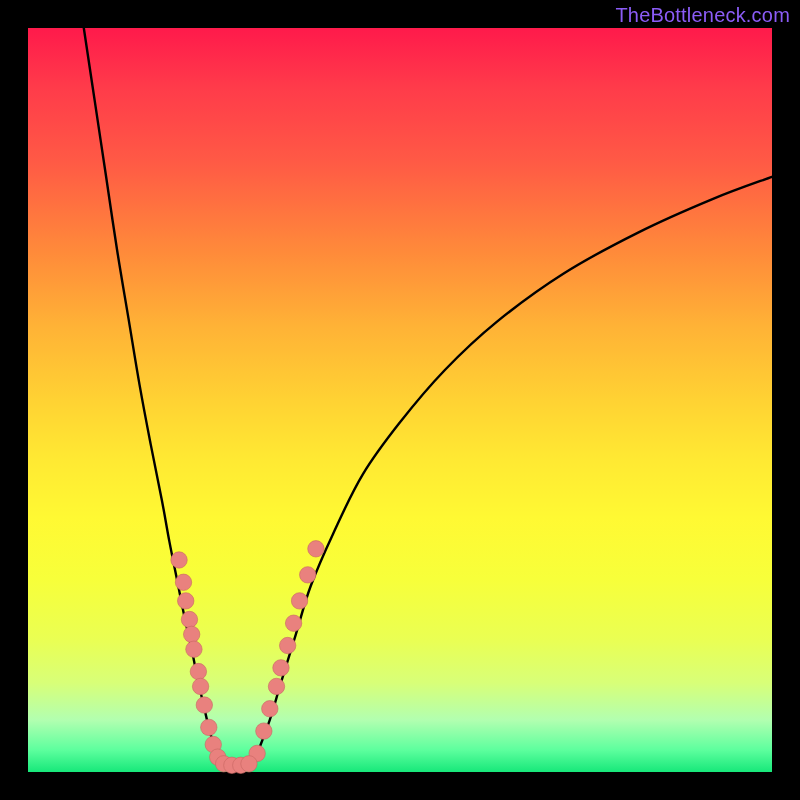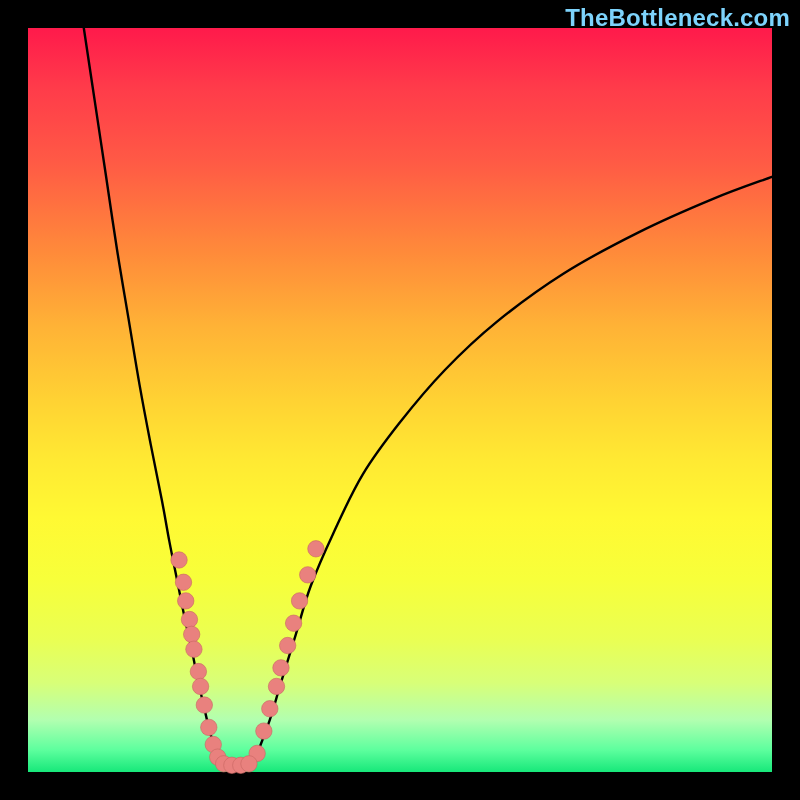--- a/index.html
+++ b/index.html
@@ -39,23 +39,23 @@
       #d8ff78 88%,
       #b2ffb0 93%,
       #5eff9e 97%,
       #17e87a 100%
     );
   }
   .watermark {
     position: absolute;
     top: 4px;
     right: 10px;
-    color: #7dd3fc;
-    font-size: 24px;
-    font-weight: 700;
+    color: #8b5cf6;
+    font-size: 20px;
+    font-weight: 400;
     letter-spacing: 0.2px;
     user-select: none;
   }
   svg.curve {
     position: absolute;
     top: 0; left: 0;
     width: 744px;
     height: 744px;
     overflow: visible;
   }

